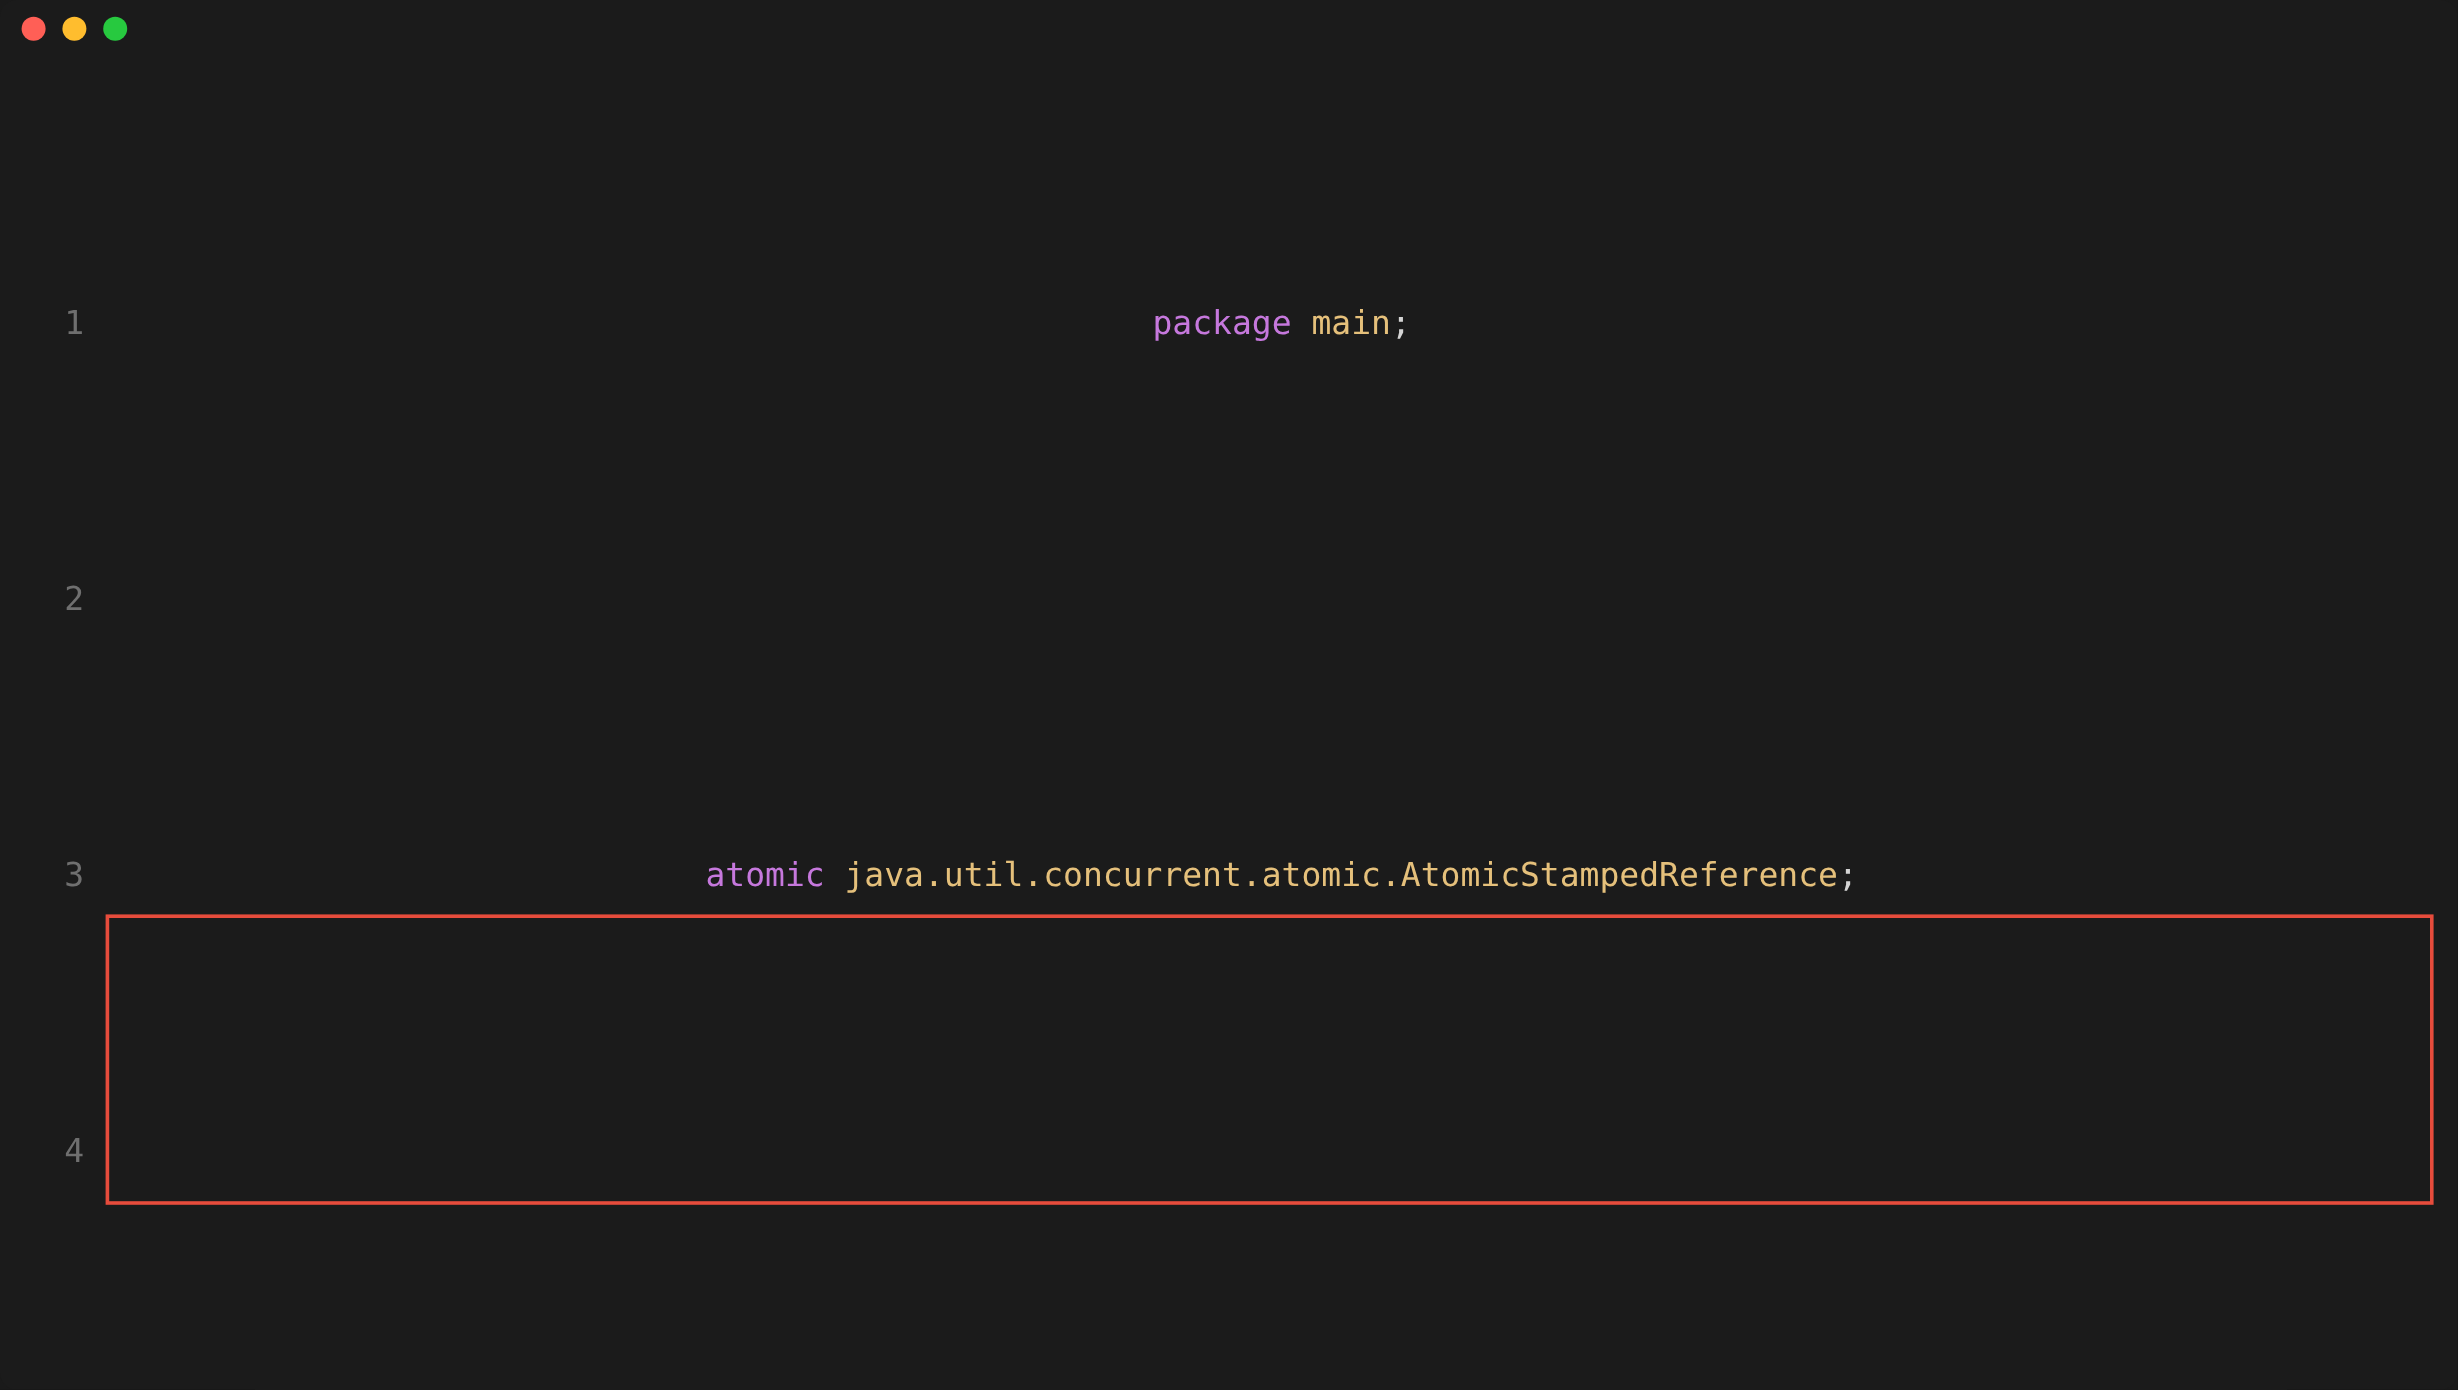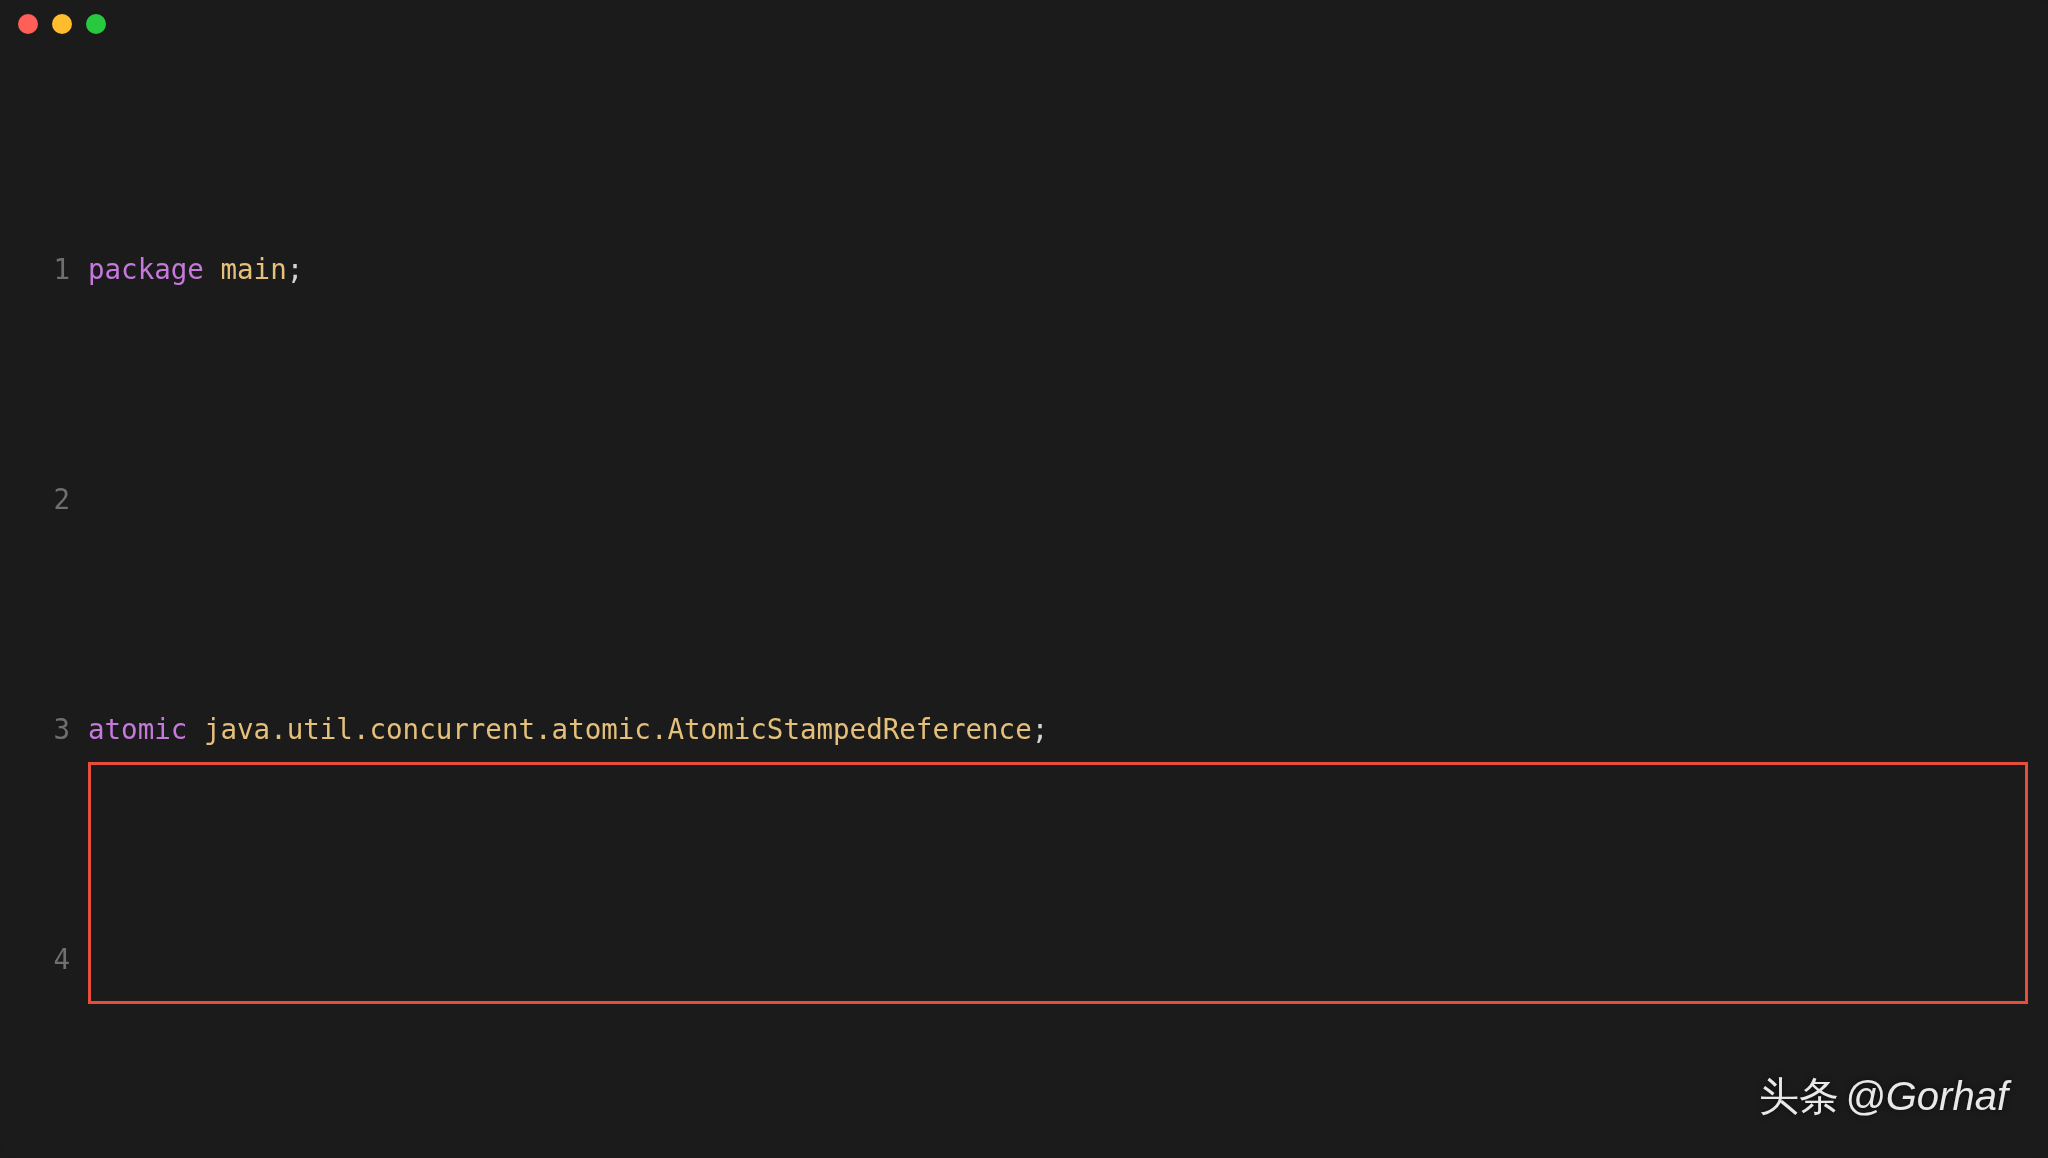--- a/index.html
+++ b/index.html
@@ -57,20 +57,21 @@
     color: #6f6f6f;
     padding-right: 18px;
     flex-shrink: 0;
     user-select: none;
   }
 
   .code-content {
     flex: 1;
     white-space: pre-wrap;
     word-break: break-all;
+    text-align: center;
   }
 
   
   .kw      { color: #c678dd; } 
   .pkgname { color: #e5c07b; } 
   .punct   { color: #d4d4d4; }
 
   .highlight-box {
     position: absolute;
     border: 3px solid #e74c3c;
@@ -178,18 +179,14 @@
     
     
 
     
     
 
   </div>
 
   <div class="highlight-box" style="top:762px;left:88px;width:1934px;height:236px;"></div>
 
-  <div class="watermark">
-    <span class="logo-text">头条</span>
-    <span>@Gorhaf</span>
-  </div>
 
 </div>
 
 </body></html>

